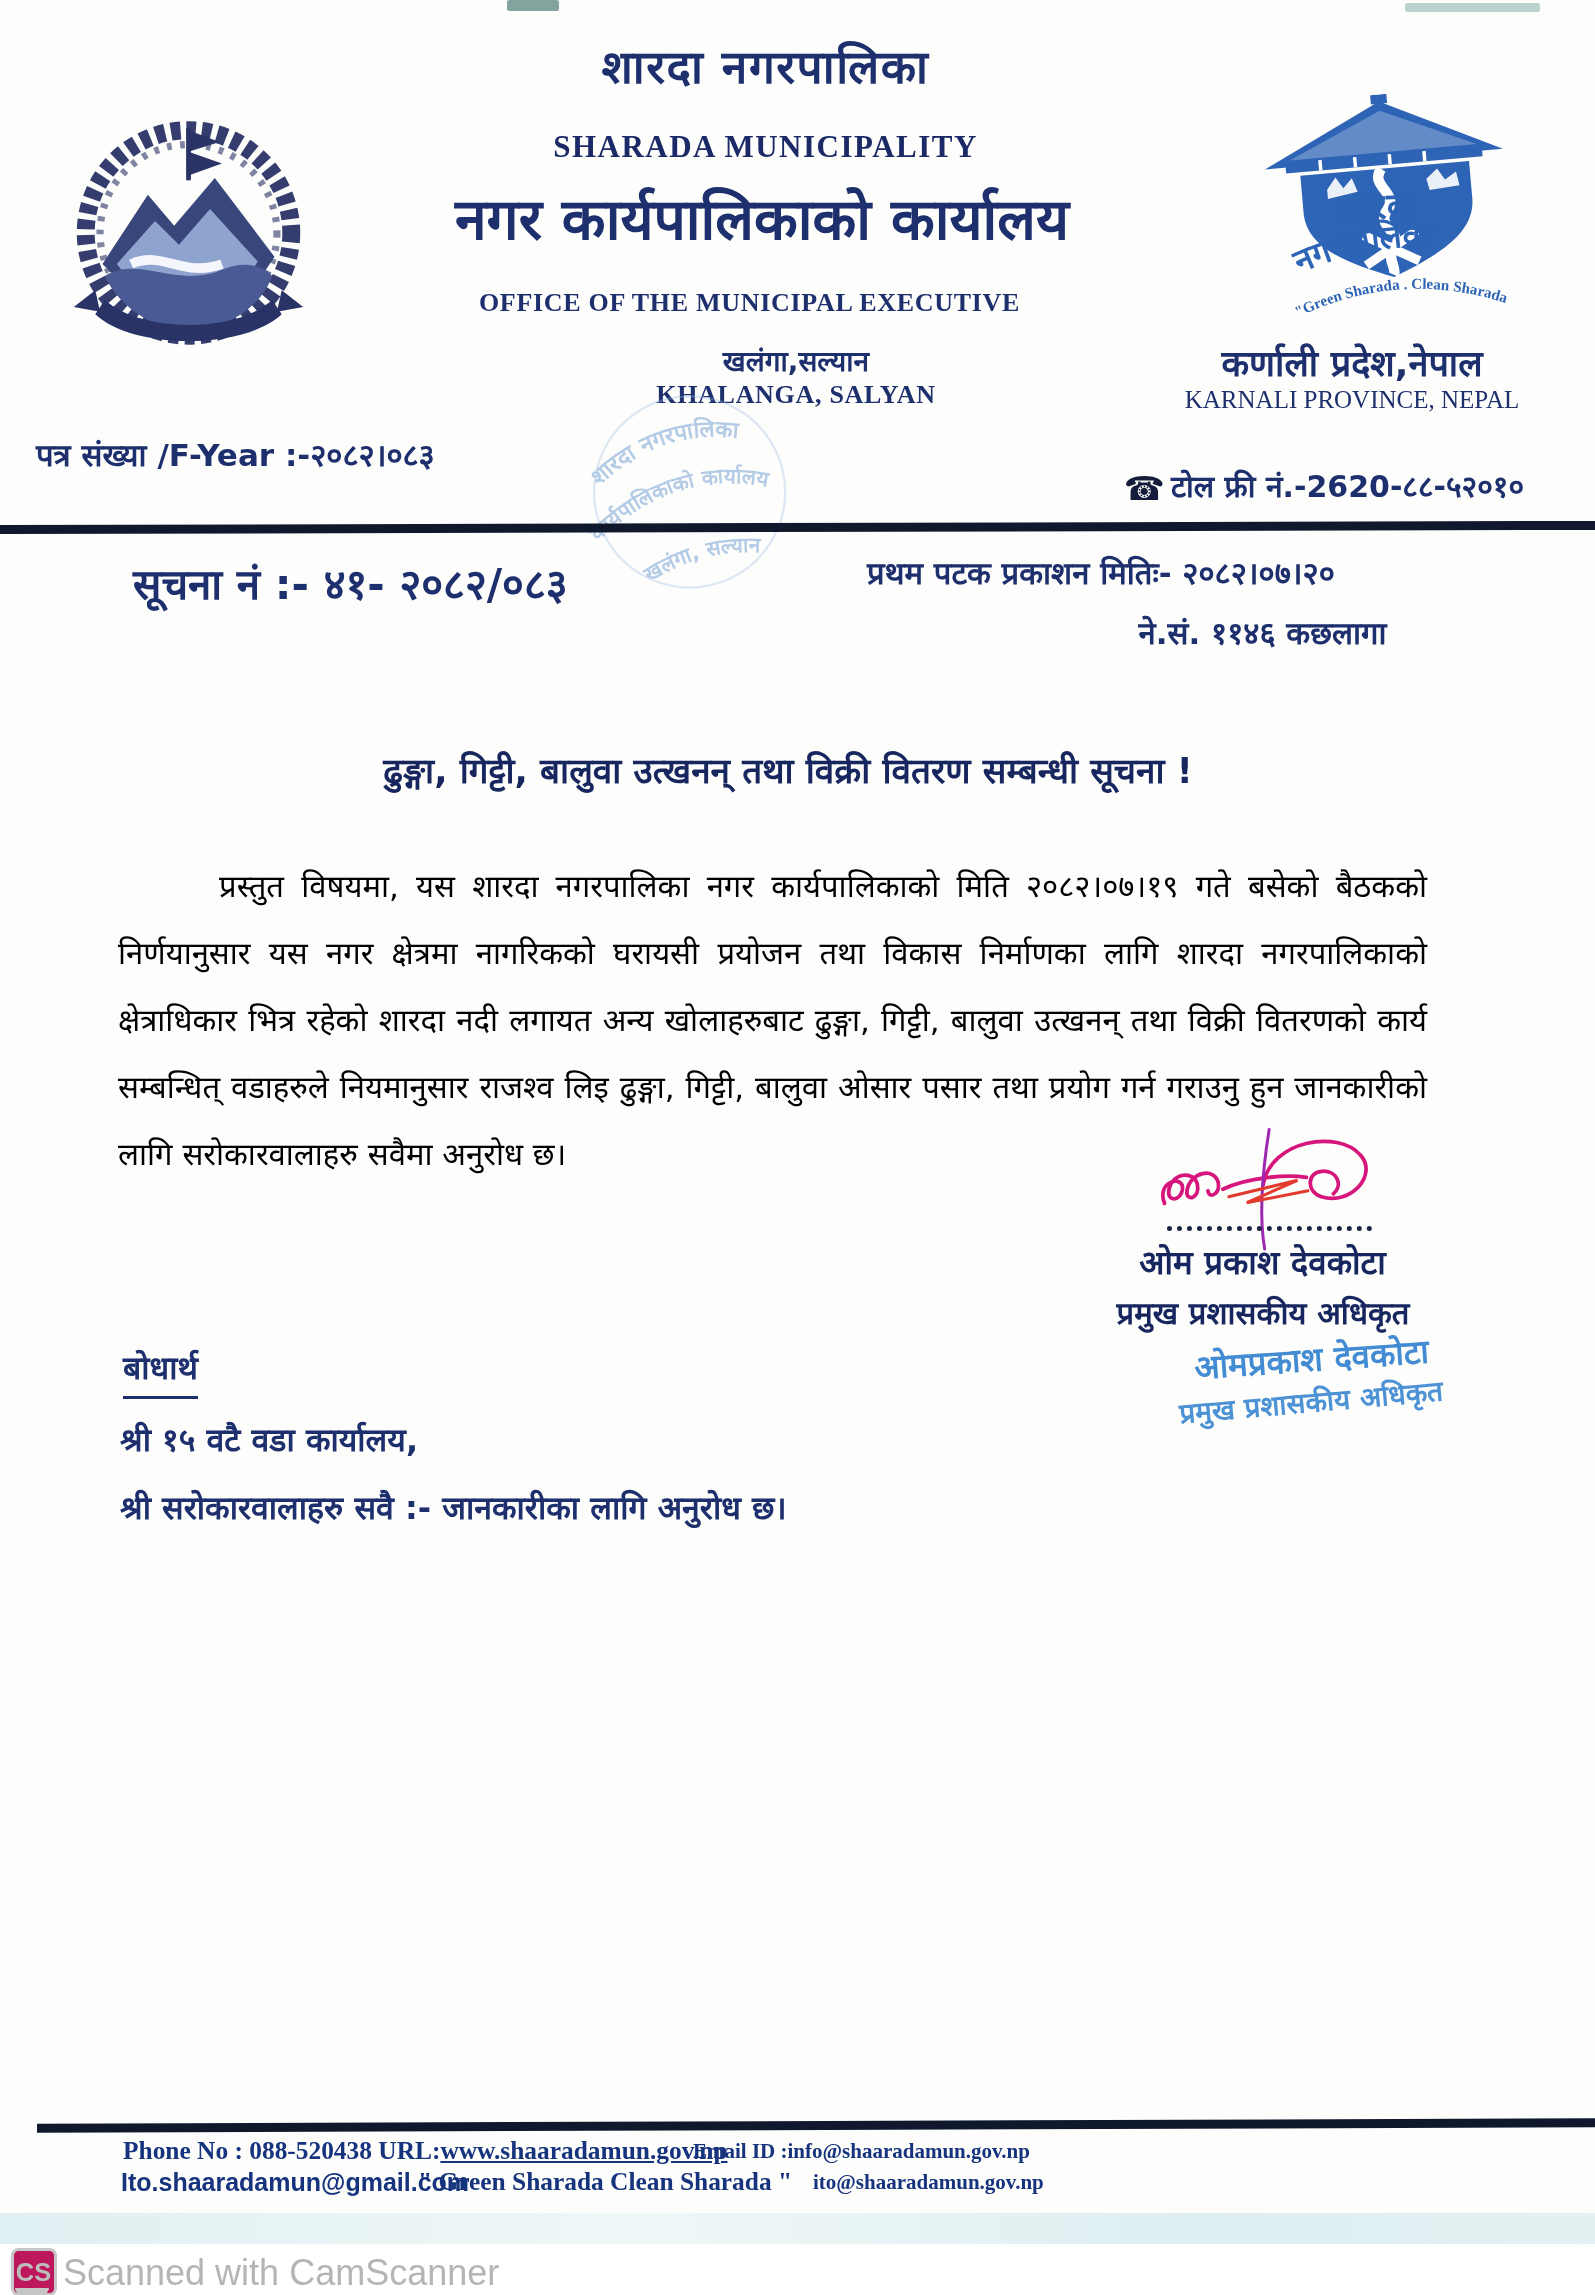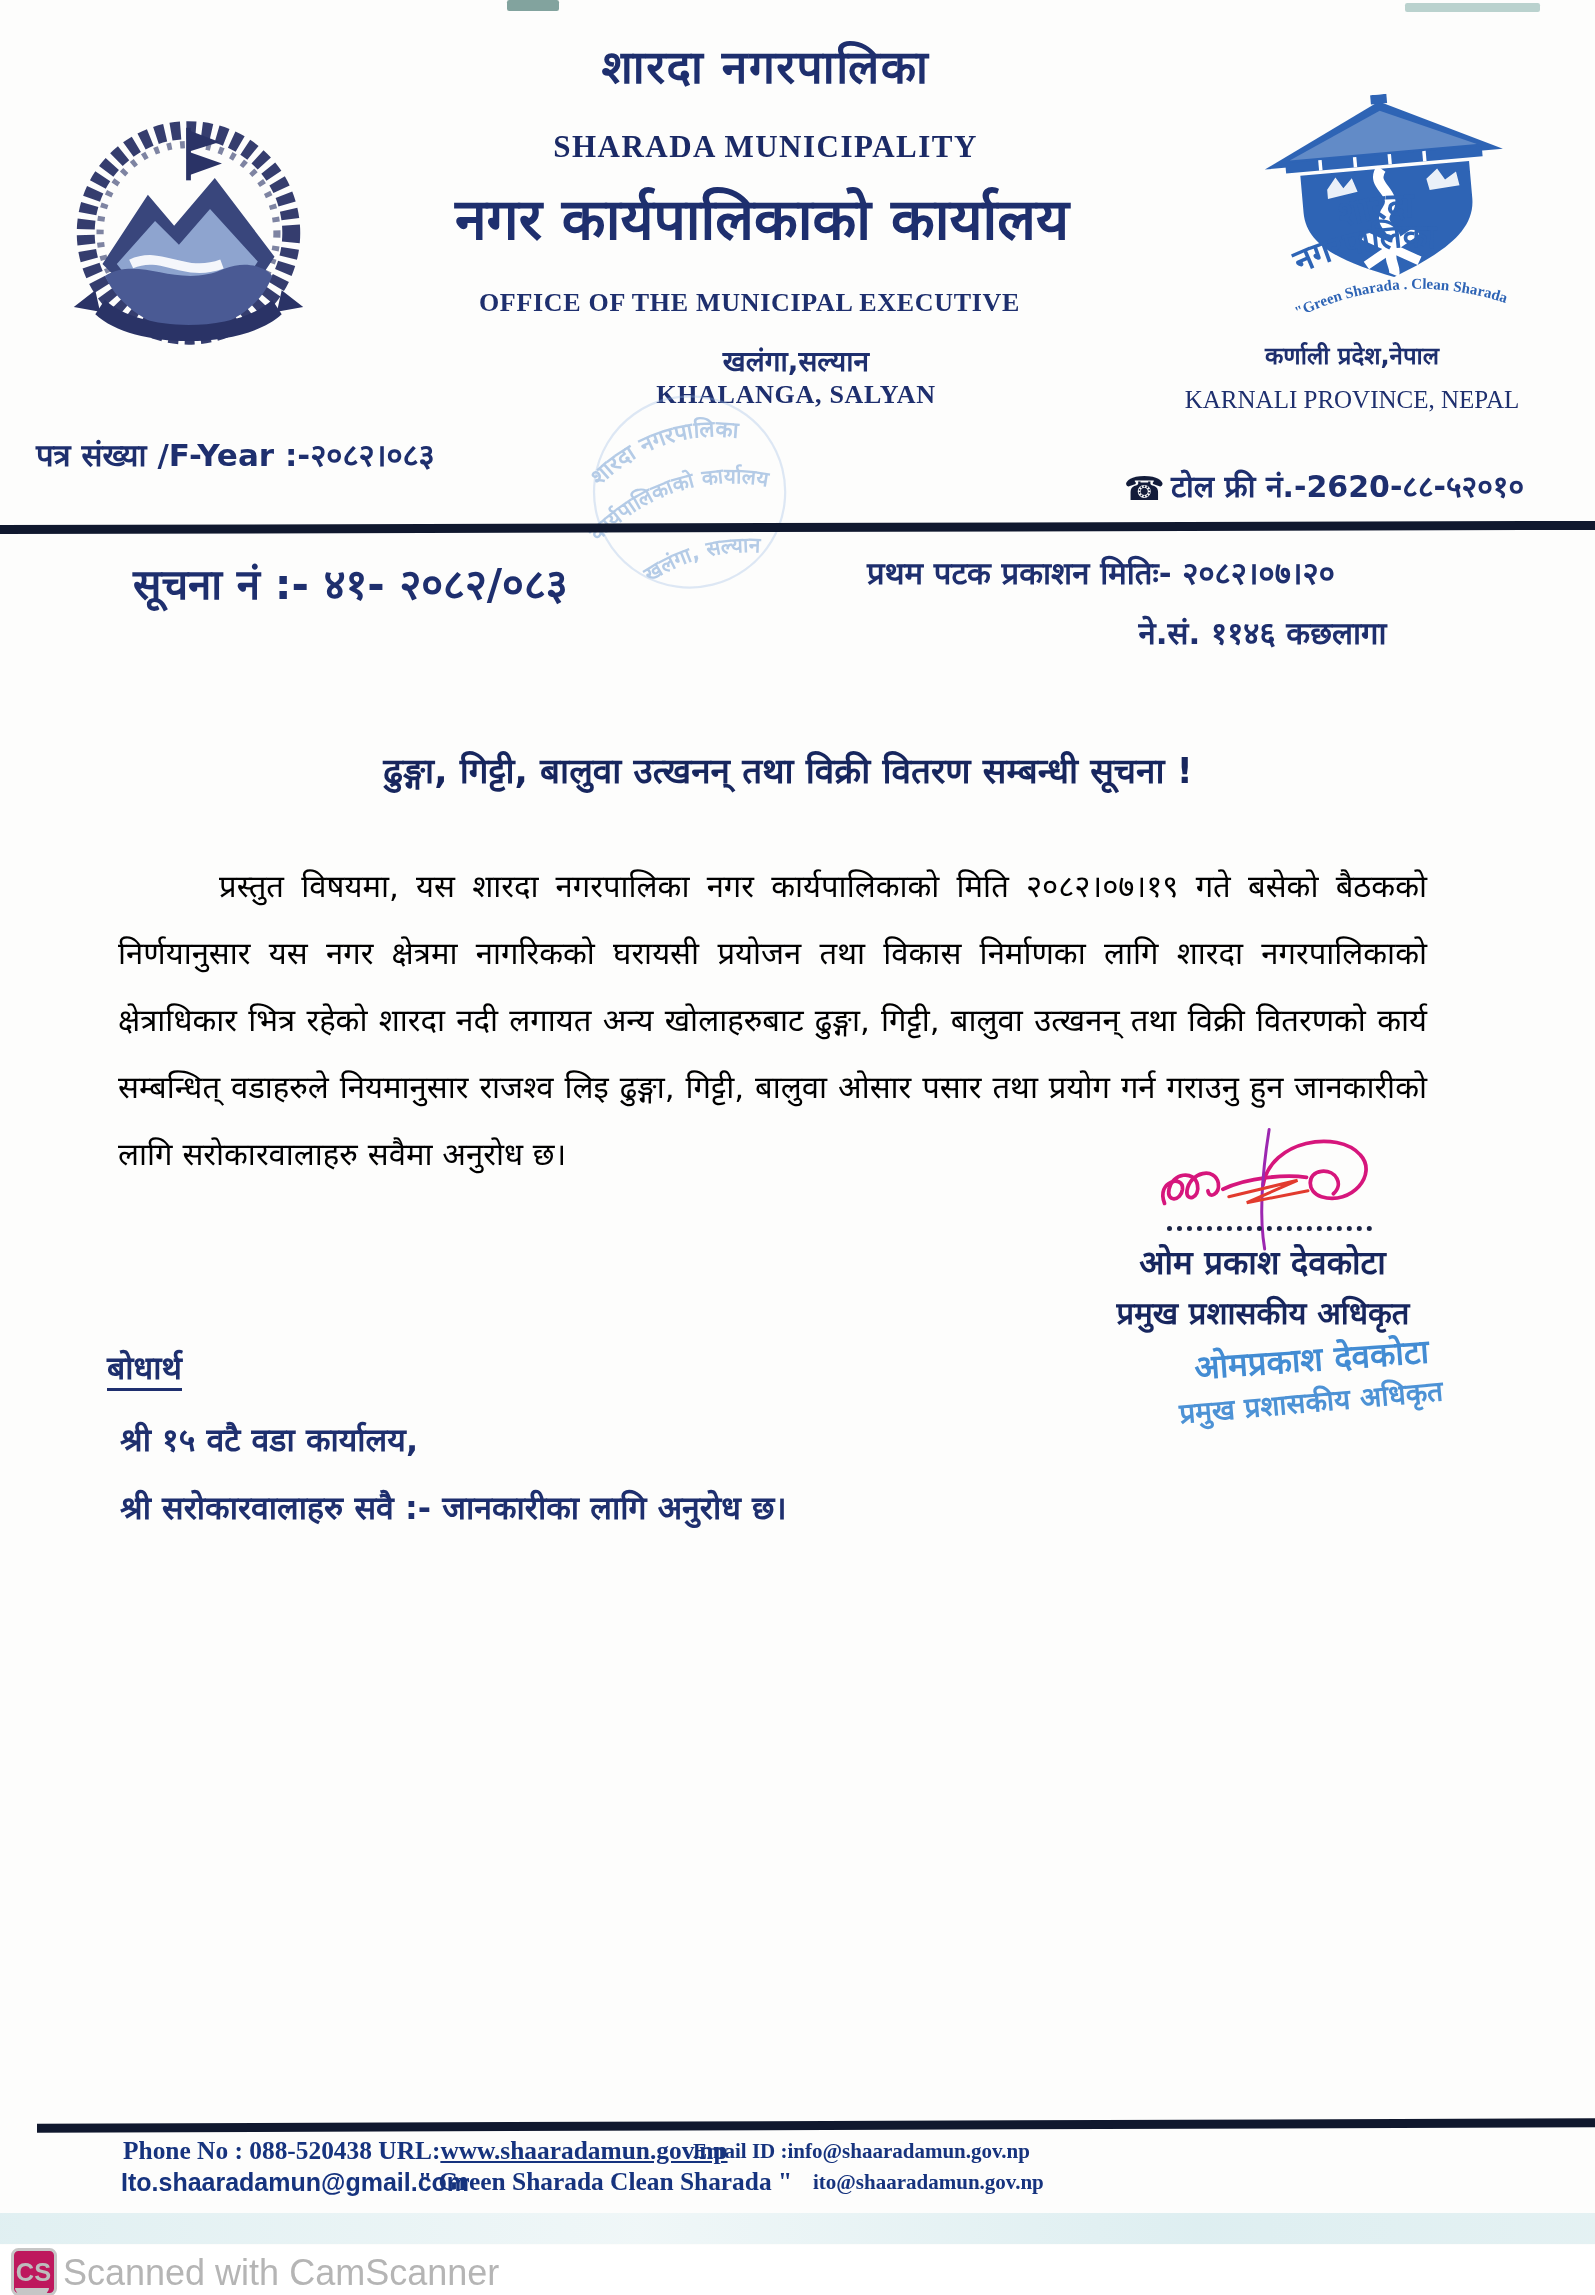--- a/index.html
+++ b/index.html
@@ -17,21 +17,21 @@
   .np{font-family:"DejaVu Sans","Liberation Serif",sans-serif;}
   .en{font-family:"Liberation Serif","DejaVu Serif",serif;}
 
   
   .t-muni-np{left:224px;top:34px;width:1083px;font-size:46px;font-weight:700;letter-spacing:1.5px;}
   .t-muni-en{left:224px;top:129px;width:1083px;font-size:31px;font-weight:700;letter-spacing:1.5px;color:#1b2a66;}
   .t-office-np{left:179px;top:178px;width:1166px;font-size:57px;font-weight:700;}
   .t-office-en{left:208px;top:288px;width:1083px;font-size:26px;font-weight:700;letter-spacing:0.7px;}
   .t-place-np{left:284px;top:341px;width:1024px;font-size:28px;font-weight:700;}
   .t-place-en{left:284px;top:380px;width:1024px;font-size:26px;font-weight:700;letter-spacing:0.7px;}
-  .t-prov-np{left:1143px;top:338px;width:418px;font-size:24px;font-weight:700;}
+  .t-prov-np{left:1143px;top:338px;width:418px;font-size:36px;font-weight:700;}
   .t-prov-en{left:1143px;top:386px;width:418px;font-size:25px;font-weight:400;}
   .t-letterno{left:36px;top:433px;font-size:31px;font-weight:700;}
   .t-tollfree{left:1046px;top:465px;width:478px;font-size:30px;font-weight:700;text-align:right;}
   .phoneglyph{font-family:"DejaVu Sans",sans-serif;font-size:33px;vertical-align:-3px;margin-right:6px;color:#131c3a;}
 
   .rule-top{left:0;top:523px;width:1595px;height:9px;background:#10182e;transform:rotate(-.15deg);}
   .rule-bottom{left:37px;top:2121px;width:1558px;height:9px;background:#10182e;transform:rotate(-.2deg);}
 
   
   .t-noticeno{left:133px;top:554px;font-size:42px;font-weight:700;}
@@ -49,21 +49,21 @@
 
   
   .sig-svg{left:1151px;top:1125px;}
   .sig-dots{left:1167px;top:1196px;width:205px;height:30px;border-bottom:5.2px dotted #1c2546;}
   .t-signame{left:1098px;top:1239px;width:329px;font-size:33px;font-weight:700;color:#17265e;}
   .t-sigtitle{left:1076px;top:1291px;width:374px;font-size:31px;font-weight:600;color:#17265e;}
   .t-stampname{left:1136px;top:1336px;width:351px;font-size:33px;font-weight:700;color:#2f80cf;transform:rotate(-4deg);opacity:.9;}
   .t-stamptitle{left:1143px;top:1382px;width:336px;font-size:28px;font-weight:700;color:#2f80cf;transform:rotate(-5deg);opacity:.85;}
 
   
-  .t-cchead{left:107px;top:1345px;font-size:32px;font-weight:700;border-bottom:3.7px solid #1e2f6e;padding-bottom:0;}
+  .t-cchead{left:123px;top:1345px;font-size:32px;font-weight:700;border-bottom:3.7px solid #1e2f6e;padding-bottom:8px;}
   .t-ccline1{left:120px;top:1417px;font-size:32px;font-weight:600;}
   .t-ccline2{left:120px;top:1485px;font-size:32px;font-weight:600;}
 
   
   .f-line1{top:2136px;font-size:25.4px;font-weight:700;color:#16337e;}
   .f-phone{left:123px;}
   .f-url{text-decoration:underline;}
   .f-email1{left:693px;top:2139px;font-size:21px;font-weight:700;color:#16337e;}
   .f-email2{left:121px;top:2168px;font-size:25px;font-weight:700;color:#16337e;font-family:"Liberation Sans",sans-serif;}
   .f-motto{left:418px;top:2167px;font-size:25.4px;font-weight:700;color:#16337e;}

